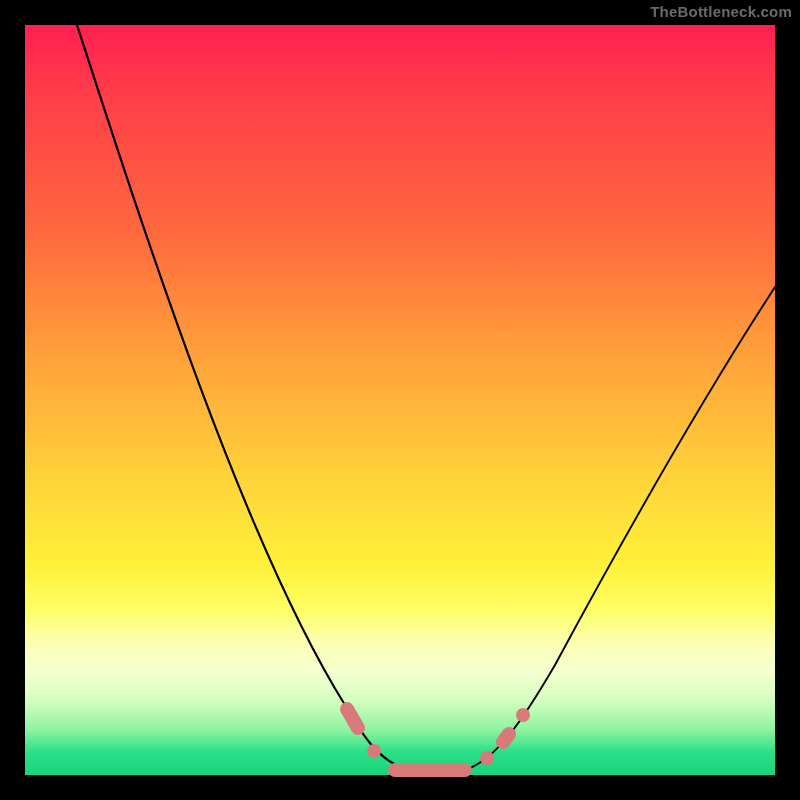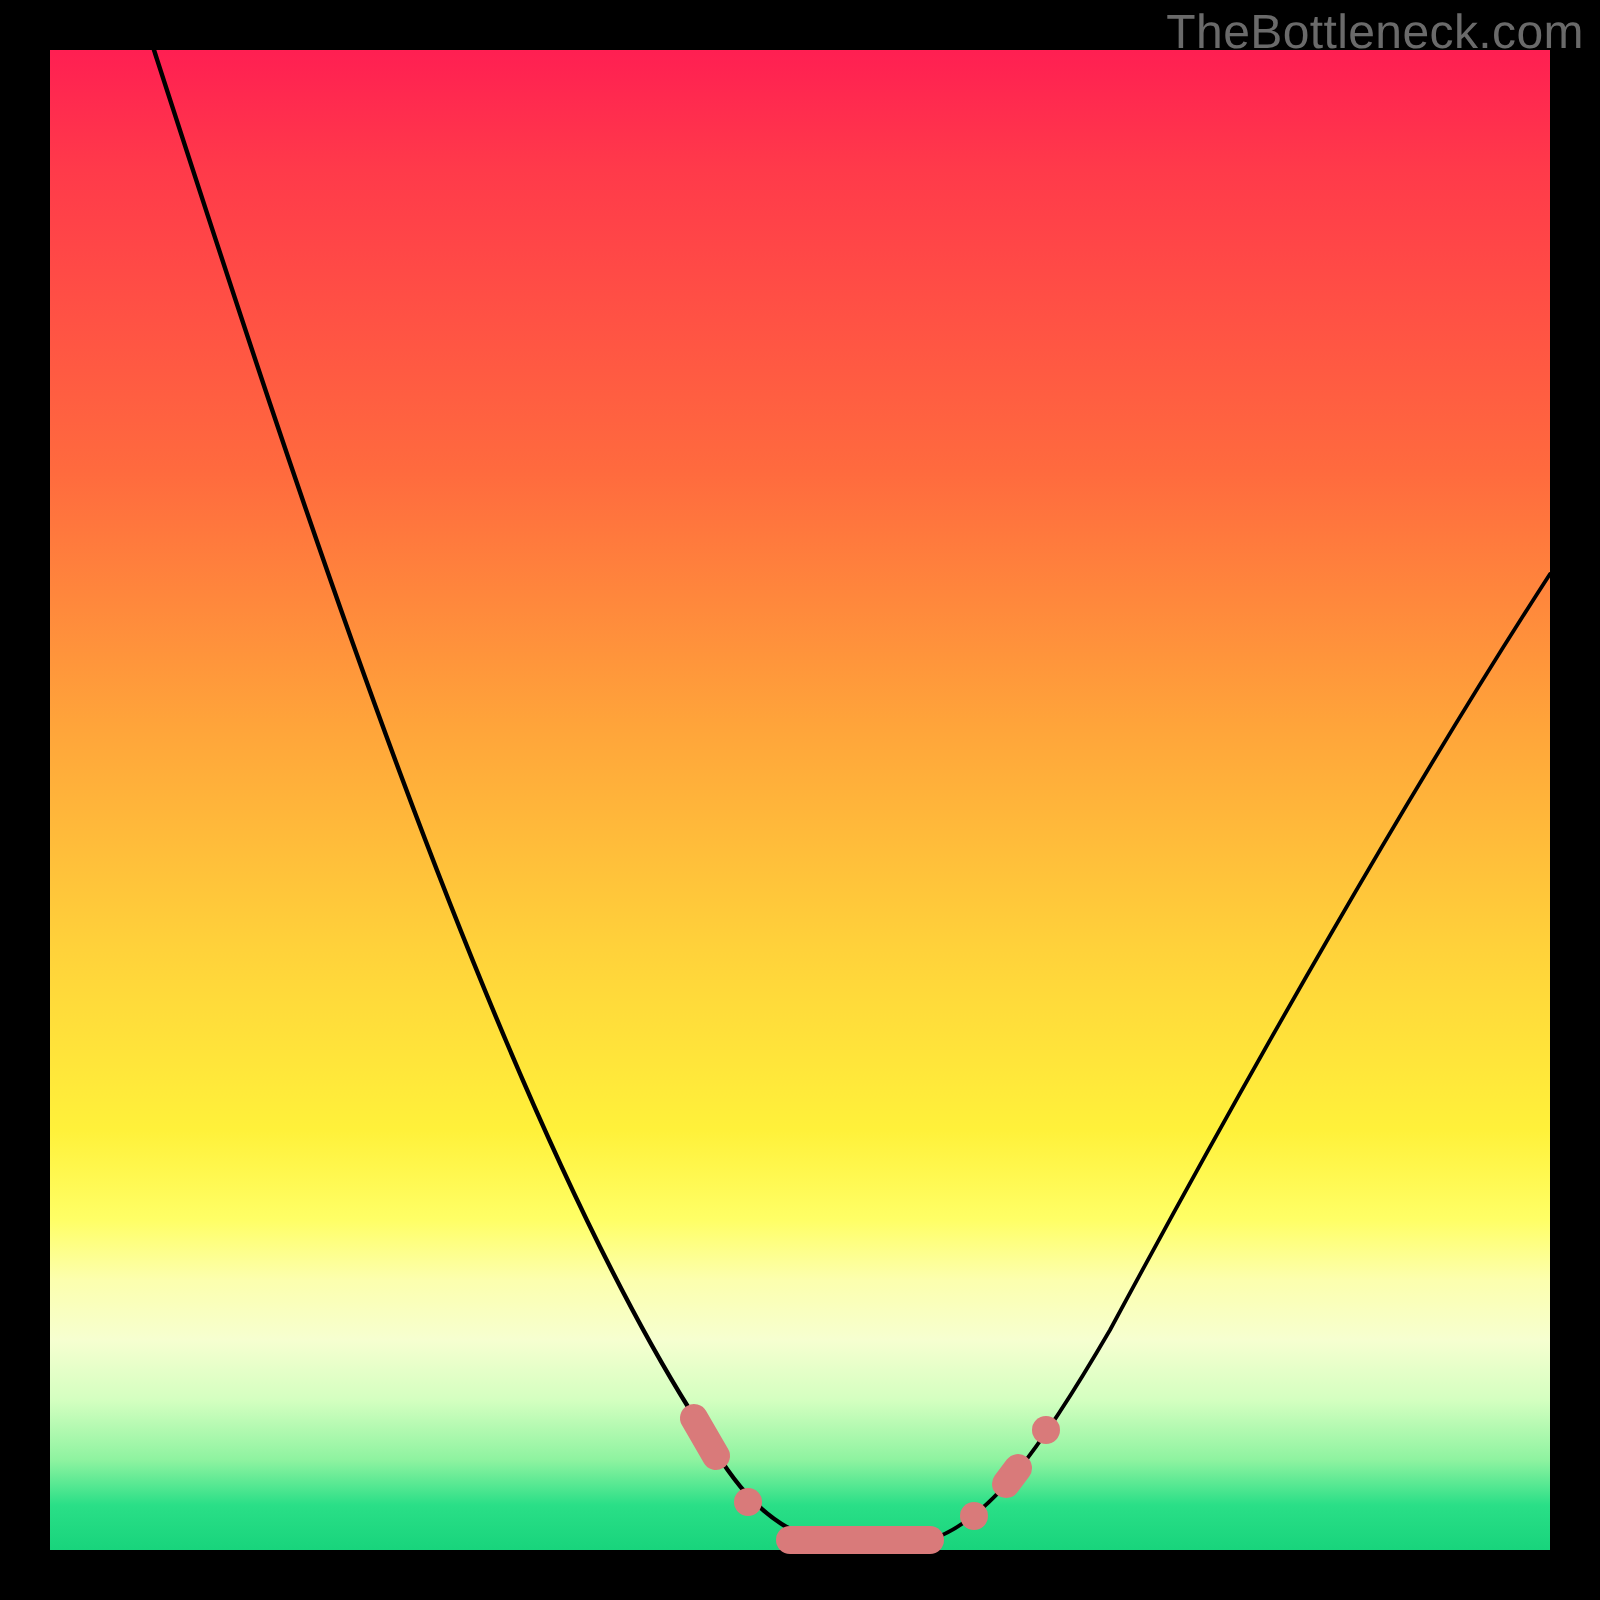--- a/index.html
+++ b/index.html
@@ -41,22 +41,22 @@
       #8ef3a0 94%,
       #2adf87 97%,
       #18d47c 100%
     );
   }
   .watermark {
     position: absolute;
     top: 3px;
     right: 8px;
     color: #6a6a6a;
-    font-size: 24px;
-    font-weight: 400;
+    font-size: 15px;
+    font-weight: 700;
     letter-spacing: 0.2px;
     font-family: Arial, Helvetica, sans-serif;
   }
   svg.curve {
     position: absolute;
     left: 0;
     top: 0;
     width: 750px;
     height: 750px;
     overflow: visible;

